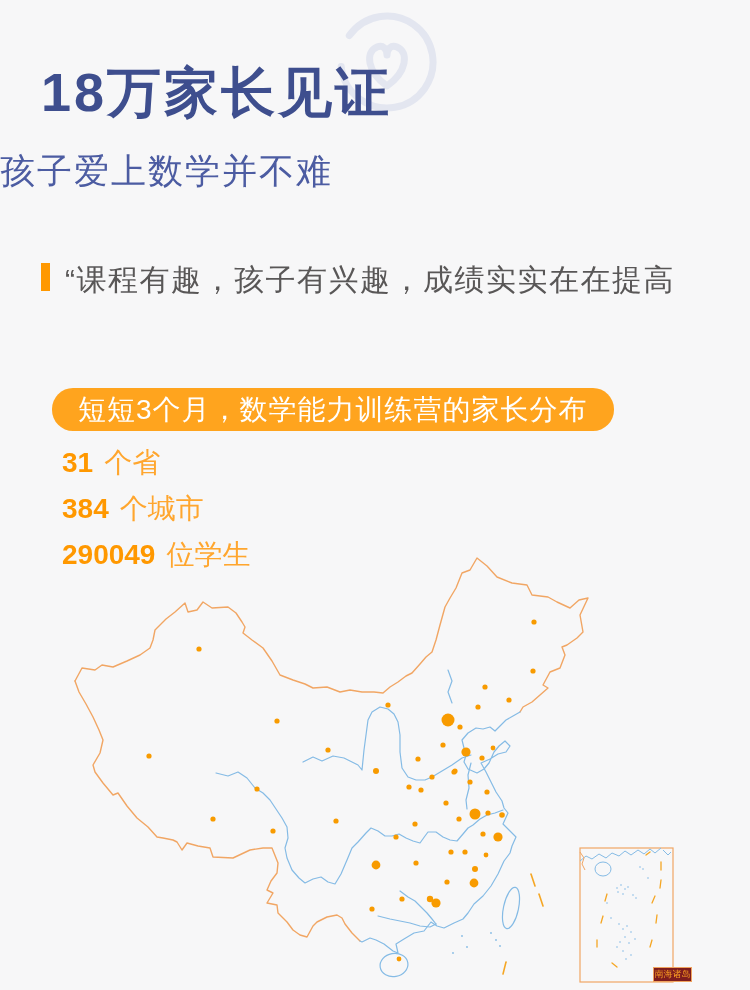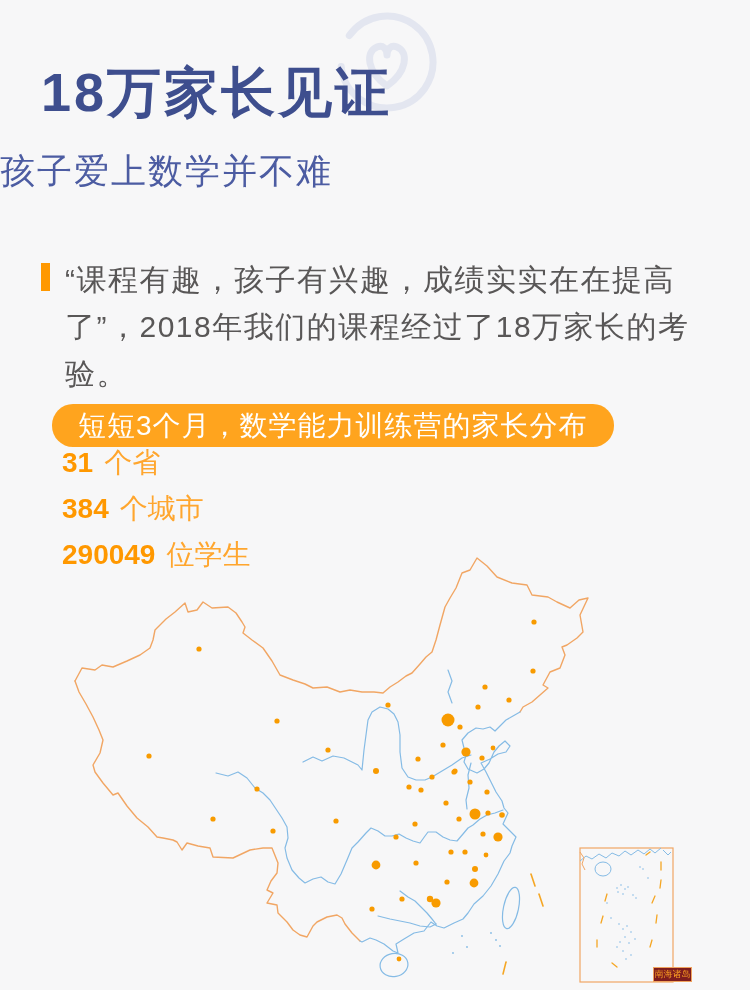--- a/index.html
+++ b/index.html
@@ -28,21 +28,21 @@
     position:absolute;left:0;top:7px;width:9px;height:28px;
     background:var(--accent-orange,#ff9800);
   }
   .quote-text{
     margin-left:24px;
     font-size:30px;line-height:47px;letter-spacing:1.5px;
     color:var(--quote-color,#595757);
   }
   
   .section-banner{
-    left:52px;top:404px;height:43px;
+    left:52px;top:388px;height:43px;
     display:inline-flex;align-items:center;
     padding:0 26px;border-radius:21px;
     background:var(--banner-bg,#ffa41e);
     color:#ffffff;font-size:28px;letter-spacing:1px;
   }
   
   .stats-list{left:62px;top:444px;}
   .stat-row{height:29px;margin-bottom:17px;font-size:28px;white-space:nowrap;}
   .stat-value{font-weight:bold;color:var(--accent-orange,#ff9800);}
   .stat-unit{color:#ffa62e;margin-left:11px;}
@@ -64,21 +64,20 @@
   <path d="M50,74 C30,60 28,40 40,35 C46,32.5 50,37 50,43 C50,37 54,32.5 60,35 C72,40 70,60 50,74 Z" fill="none" stroke="#e3e6f0" stroke-width="7" stroke-linejoin="round" stroke-linecap="round"></path>
 </svg>
 
 <div class="abs page-title">18万家长见证</div>
 <div class="abs page-subtitle">孩子爱上数学并不难</div>
 
 <div class="abs quote-block">
   <div class="quote-bar"></div>
   <div class="quote-text">
     <div>“课程有趣，孩子有兴趣，成绩实实在在提高</div>
-    <div>了”，2018年我们的课程经过了18万家长的考验。</div>
   </div>
 </div>
 
 <div class="abs section-banner">短短3个月，数学能力训练营的家长分布</div>
 
 <div class="abs stats-list">
   <div class="stat-row">
     <span class="stat-value">31</span><span class="stat-unit">个省</span>
   </div>
   <div class="stat-row">

